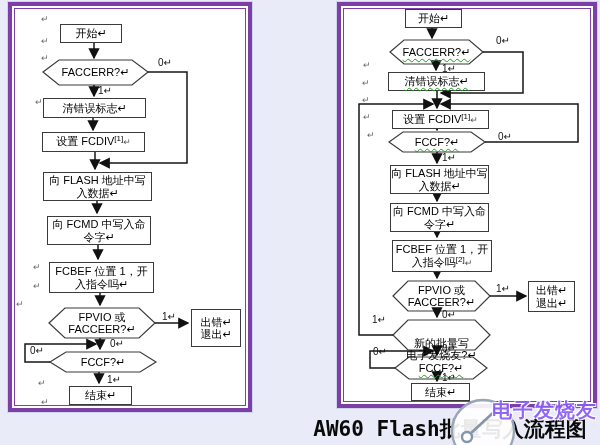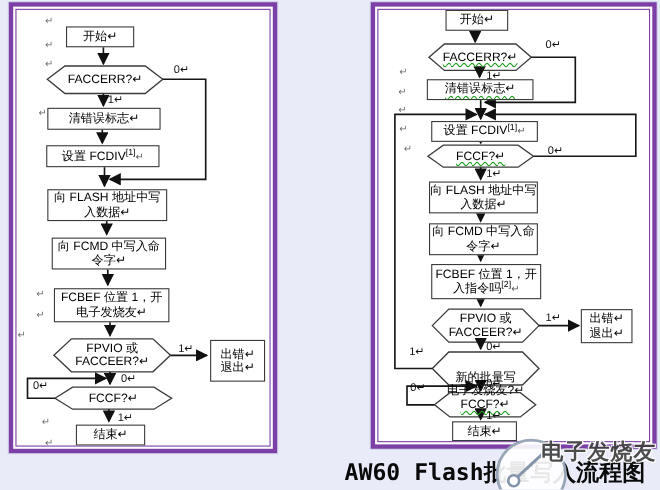--- a/index.html
+++ b/index.html
@@ -9,21 +9,21 @@
   .ring{position:absolute;inset:2px;border:1px solid #7b3fa5;pointer-events:none;}
   .csvg{position:absolute;left:0;top:0;}
   .box{position:absolute;background:#fff;border:1px solid #3a3a3a;display:flex;flex-direction:column;justify-content:center;align-items:center;text-align:center;font-size:11px;line-height:12.5px;color:#000;white-space:nowrap;z-index:2;}
   .hexlab{position:absolute;display:flex;flex-direction:column;justify-content:center;align-items:center;text-align:center;font-size:11px;line-height:12.5px;color:#000;white-space:nowrap;z-index:2;}
   .bl{position:absolute;font-size:10px;color:#111;z-index:3;}
   .pmark{position:absolute;font-size:9px;color:#6b6b6b;z-index:1;}
   sup{font-size:8px;line-height:0;vertical-align:4px;}
   .pm{font-size:9px;color:#555;}
   .sq{text-decoration:underline;text-decoration-style:wavy;text-decoration-color:#1fa01f;text-decoration-thickness:1px;text-underline-offset:2px;}
   .caption{position:absolute;font-family:"DejaVu Sans Mono","Liberation Mono",monospace;font-weight:bold;font-size:21px;color:#0a0a0a;text-align:center;z-index:2;letter-spacing:0;}
-  .wm-brand{position:absolute;font-weight:bold;font-size:20px;color:#404040;letter-spacing:1px;opacity:.92;z-index:6;
+  .wm-brand{position:absolute;font-weight:bold;font-size:20px;color:#8b5cf6;letter-spacing:1px;opacity:.92;z-index:6;
     text-shadow:-1px -1px 0 #fff,1px -1px 0 #fff,-1px 1px 0 #fff,1px 1px 0 #fff;}
   .wm-url{position:absolute;font-weight:bold;font-size:10.5px;color:#4577d5;opacity:.95;z-index:6;
     text-shadow:-1px -1px 0 #fff,1px -1px 0 #fff,-1px 1px 0 #fff,1px 1px 0 #fff;}
   .wm-svg{position:absolute;z-index:5;overflow:visible;}
   svg .ln{stroke:#161616;stroke-width:1.5;fill:none;}
   svg .hx{fill:#ffffff;stroke:#3a3a3a;stroke-width:1.2;}
 </style>
 </head>
 <body>
 
@@ -69,21 +69,21 @@
     <div class="box" style="left:31px;top:166px;width:107px;height:27px;">
       <span>向 FLASH 地址中写</span>
       <span>入数据↵</span>
     </div>
     <div class="box" style="left:35px;top:210px;width:102px;height:27px;">
       <span>向 FCMD 中写入命</span>
       <span>令字↵</span>
     </div>
     <div class="box" style="left:37px;top:256px;width:103px;height:29px;">
       <span>FCBEF 位置 1，开</span>
-      <span>电子发烧友↵</span>
+      <span>入指令吗↵</span>
     </div>
     <div class="hexlab" style="left:37px;top:302px;width:106px;height:30px;">
       <span>FPVIO 或</span>
       <span>FACCEER?↵</span>
     </div>
     <div class="box" style="left:179px;top:303px;width:48px;height:36px;">
       <span>出错↵</span>
       <span>退出↵</span>
     </div>
     <div class="hexlab" style="left:38px;top:346px;width:106px;height:20px;">

